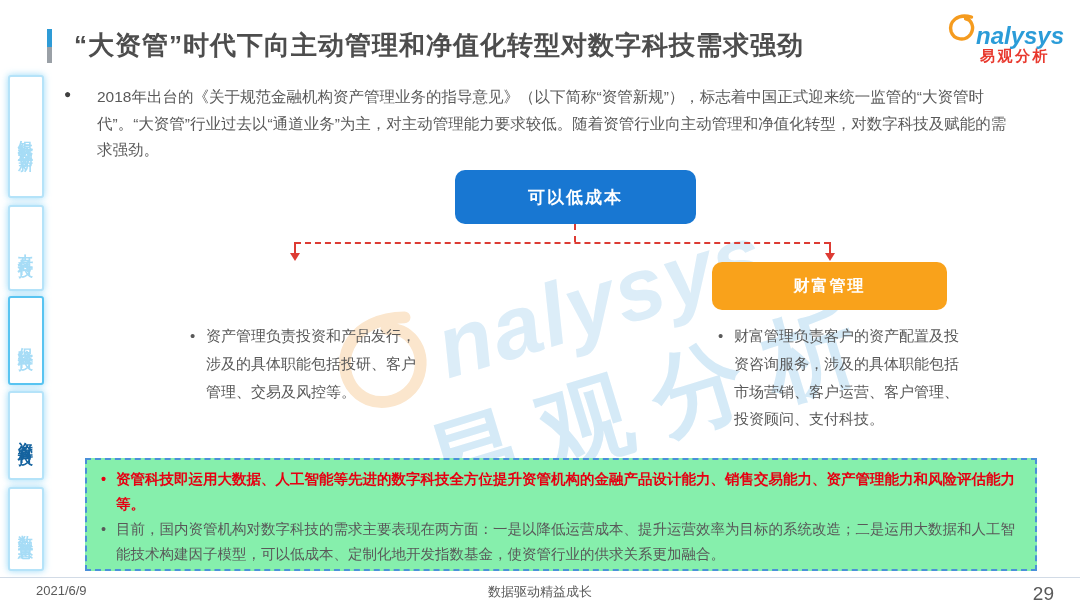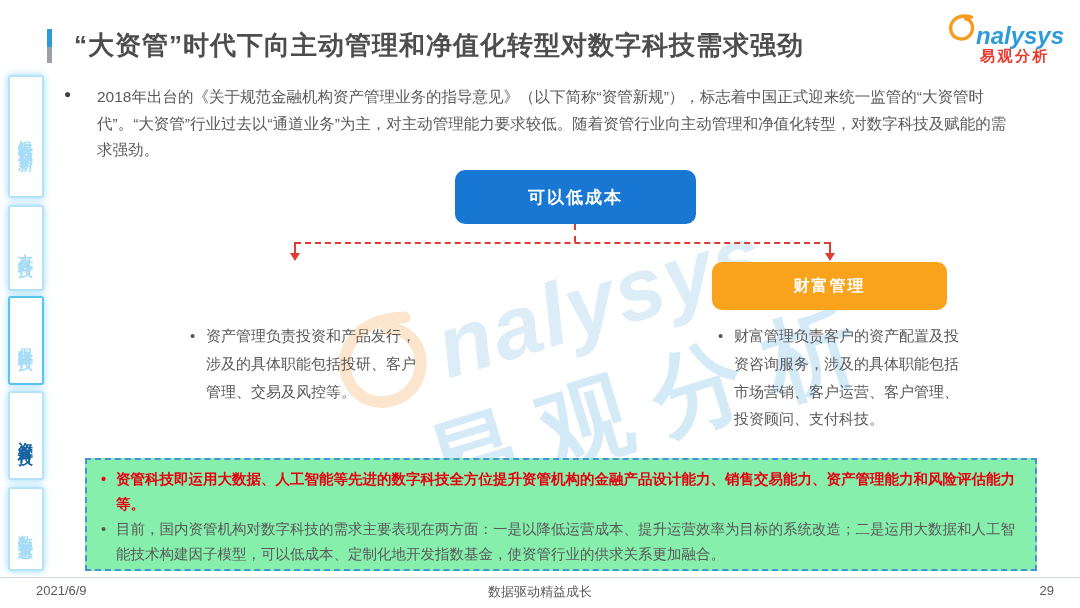--- a/index.html
+++ b/index.html
@@ -76,21 +76,21 @@
   .hl-point { position:relative; padding-left:17px; font-size:14.5px; line-height:1.72; }
   .hl-point::before { content:"•"; position:absolute; left:2px; top:0; }
   .hl-red  { color:#e60012; font-weight:bold; }
   .hl-dark { color:#595959; }
 
   
   .footer-line { position:absolute; left:0; top:577px; width:1080px; height:1px; background:#d2dbe6; z-index:2; }
   .footer-date { position:absolute; left:28px; top:583px; font-size:13px; color:#595959; z-index:2;margin-left:8px; }
   .footer-slogan { position:absolute; left:0; top:583px; width:1080px; text-align:center;
     font-size:13px; color:#595959; z-index:2; }
-  .footer-page { position:absolute; right:26px; top:583px; font-size:13px; color:#595959; z-index:2; }
+  .footer-page { position:absolute; right:26px; top:583px; font-size:19px; color:#595959; z-index:2; }
 </style>
 </head>
 <body>
 
 <div id="screen">
 
   <div class="watermark">
     <div class="wm-row">
       <svg class="wm-swoosh" viewBox="0 0 40 40">
         <path d="M30 6 C 13 1, 3 12, 6 23 C 9 33, 23 35, 29 26 C 34 18, 30 9, 23 8" fill="none" stroke="#fbe6cd" stroke-width="4" stroke-linecap="round"></path>

